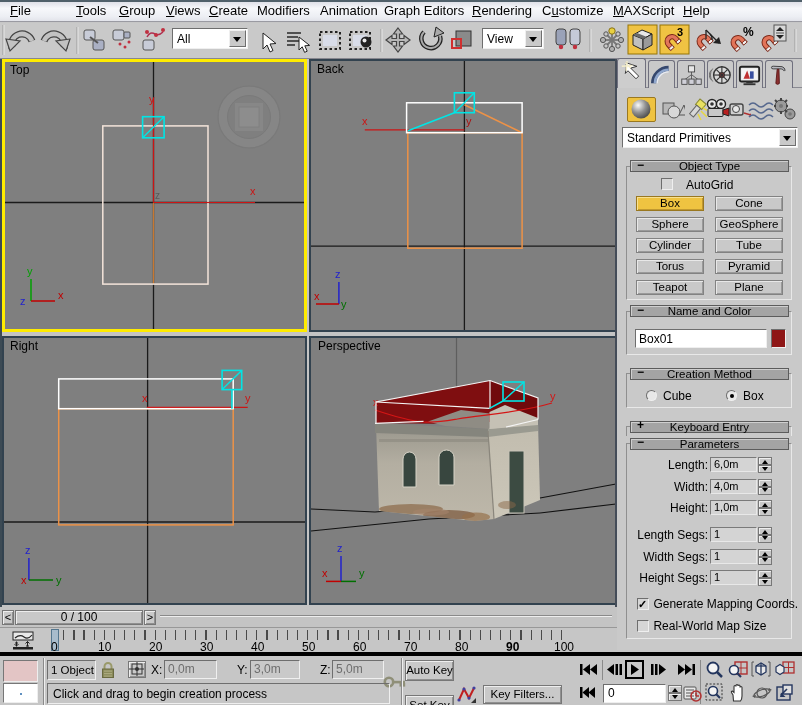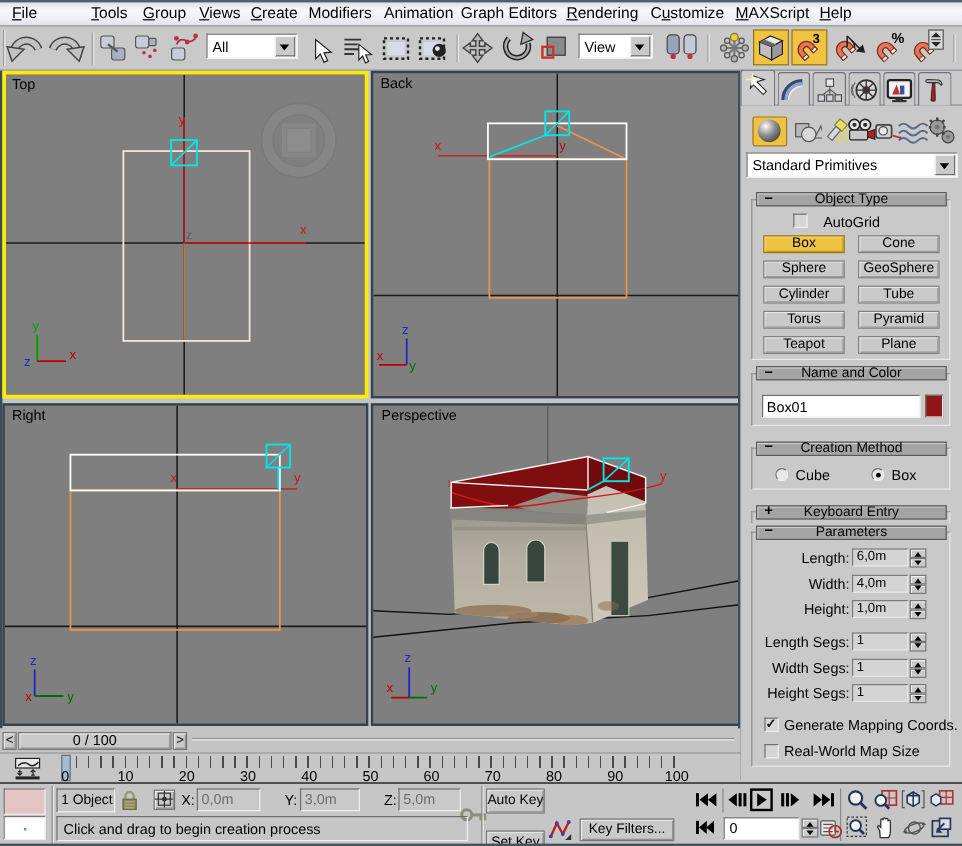--- a/index.html
+++ b/index.html
@@ -593,26 +593,26 @@
  <div class="abs" style="left:0px;top:12px;width:617px;height:12px;font-size:12px;color:#000;">
   <span class="abs" style="left:51px;">0</span>
   <span class="abs" style="left:98px;">10</span>
   <span class="abs" style="left:149px;">20</span>
   <span class="abs" style="left:200px;">30</span>
   <span class="abs" style="left:251px;">40</span>
   <span class="abs" style="left:302px;">50</span>
   <span class="abs" style="left:353px;">60</span>
   <span class="abs" style="left:404px;">70</span>
   <span class="abs" style="left:455px;">80</span>
-  <span class="abs" style="left:506px;">90</span>
+  <span class="abs" style="left:506px;font-weight:bold;">90</span>
   <span class="abs" style="left:554px;">100</span>
  </div>
 </div>
 
-<div class="abs" id="statusbar" style="left:0;top:652px;width:802px;height:53px;background:#c6c6c6;border-top:1px solid #000000;font-size:12px;color:#000;white-space:nowrap;">
+<div class="abs" id="statusbar" style="left:0;top:652px;width:802px;height:53px;background:#c6c6c6;border-top:4px solid #000000;font-size:12px;color:#000;white-space:nowrap;">
  <div class="abs" style="left:3px;top:4px;width:35px;height:22px;background:#e3c5c5;border:1px solid;border-color:#777 #eee #eee #777;"></div>
  <div class="abs" style="left:3px;top:27px;width:35px;height:20px;background:#fff;border:1px solid;border-color:#777 #eee #eee #777;">
       <div class="abs" style="left:16px;top:9px;width:2px;height:2px;background:#6090c0;"></div>
     </div>
  <div class="abs" style="left:43px;top:2px;width:2px;height:48px;border-left:1px solid #8a8a8a;border-right:1px solid #eee;"></div>
  <div class="abs sunken" style="left:47px;top:4px;width:49px;height:20px;">
       <span class="abs" style="left:3px;top:3px;font-size:11.5px;">1 Object</span>
     </div>
  <svg class="abs" style="left:101px;top:5px;" width="14" height="18">
   <path d="M3.5 8 V5.5 a3.5 3.5 0 0 1 7 0 V8" fill="none" stroke="#9a9a6a" stroke-width="2"></path>

